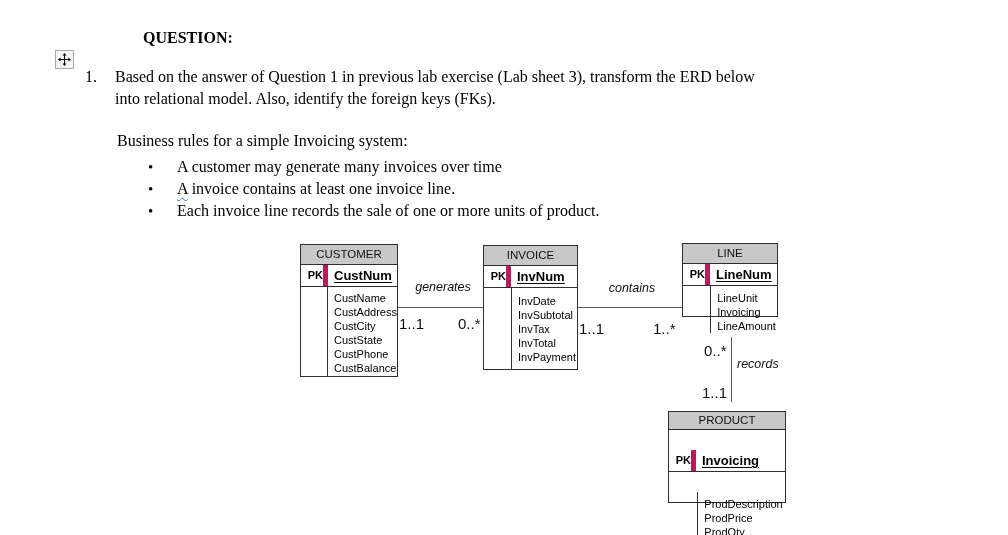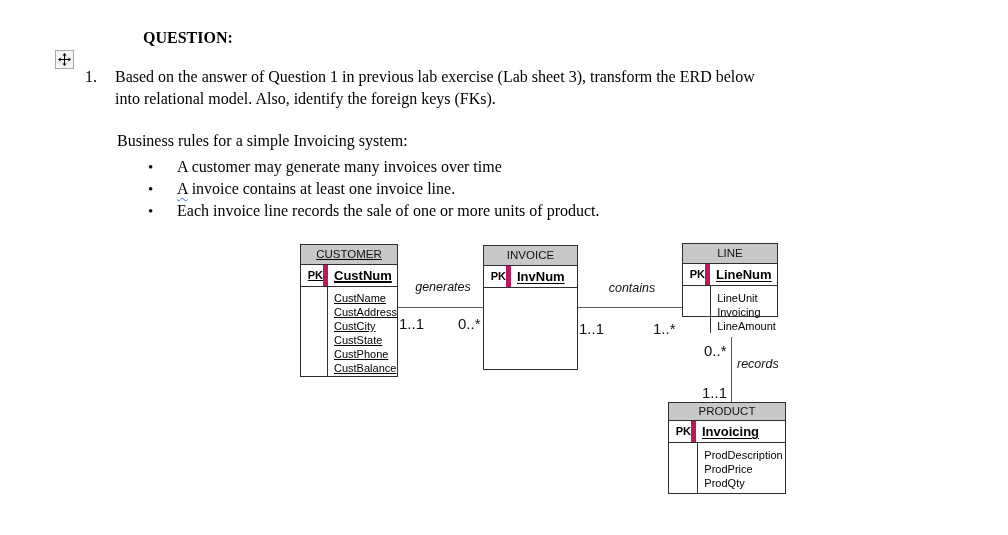--- a/index.html
+++ b/index.html
@@ -63,21 +63,21 @@
 </div>
 <div class="abs bullet-row" style="left:148px; top:178px;">
   <span class="bullet-char">•</span>
   <span><span class="wavy">A</span><span> invoice contains at least one invoice line.</span></span>
 </div>
 <div class="abs bullet-row" style="left:148px; top:200px;">
   <span class="bullet-char">•</span>
   <span>Each invoice line records the sale of one or more units of product.</span>
 </div>
 
-<div class="entity" style="left:300px; top:244px; width:98px; height:133px;text-decoration:underline;">
+<div class="entity" style="left:300px; top:244px; width:98px; height:133px;">
   <div class="entity-header">CUSTOMER</div>
   <div class="pk-row">
     <div class="pk-cell">PK</div>
     <div class="pk-name">CustNum</div>
   </div>
   <div class="attr-row">
     <div class="attr-spacer"></div>
     <div class="attr-list">
       <div>CustName</div>
       <div>CustAddress</div>
@@ -88,39 +88,49 @@
     </div>
   </div>
 </div>
 
 <div class="entity" style="left:483px; top:245px; width:95px; height:125px;">
   <div class="entity-header">INVOICE</div>
   <div class="pk-row">
     <div class="pk-cell">PK</div>
     <div class="pk-name">InvNum</div>
   </div>
+  <div class="attr-row">
+    <div class="attr-spacer"></div>
+    <div class="attr-list" style="padding-top:6px;">
+      <div>InvDate</div>
+      <div>InvSubtotal</div>
+      <div>InvTax</div>
+      <div>InvTotal</div>
+      <div>InvPayment</div>
+    </div>
+  </div>
 </div>
 
 <div class="entity" style="left:682px; top:243px; width:96px; height:74px;">
   <div class="entity-header">LINE</div>
   <div class="pk-row">
     <div class="pk-cell">PK</div>
     <div class="pk-name">LineNum</div>
   </div>
   <div class="attr-row">
     <div class="attr-spacer"></div>
     <div class="attr-list" style="padding-top:5px;">
       <div>LineUnit</div>
       <div>Invoicing</div>
       <div>LineAmount</div>
     </div>
   </div>
 </div>
 
-<div class="entity" style="left:668px; top:402px; width:118px; height:92px;">
+<div class="entity" style="left:668px; top:411px; width:118px; height:92px;gap:20px;">
   <div class="entity-header" style="height:18px; line-height:17px;">PRODUCT</div>
   <div class="pk-row">
     <div class="pk-cell">PK</div>
     <div class="pk-name">Invoicing</div>
   </div>
   <div class="attr-row">
     <div class="attr-spacer"></div>
     <div class="attr-list" style="padding-top:5px;">
       <div>ProdDescription</div>
       <div>ProdPrice</div>

